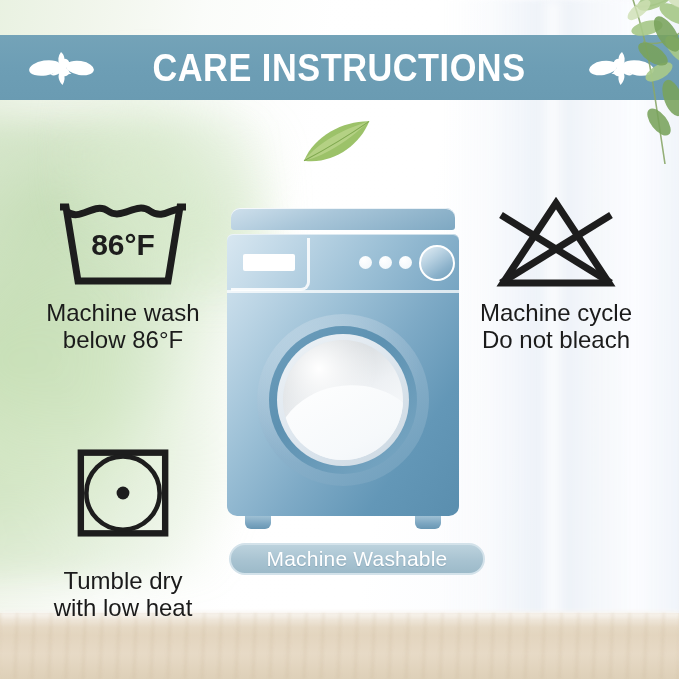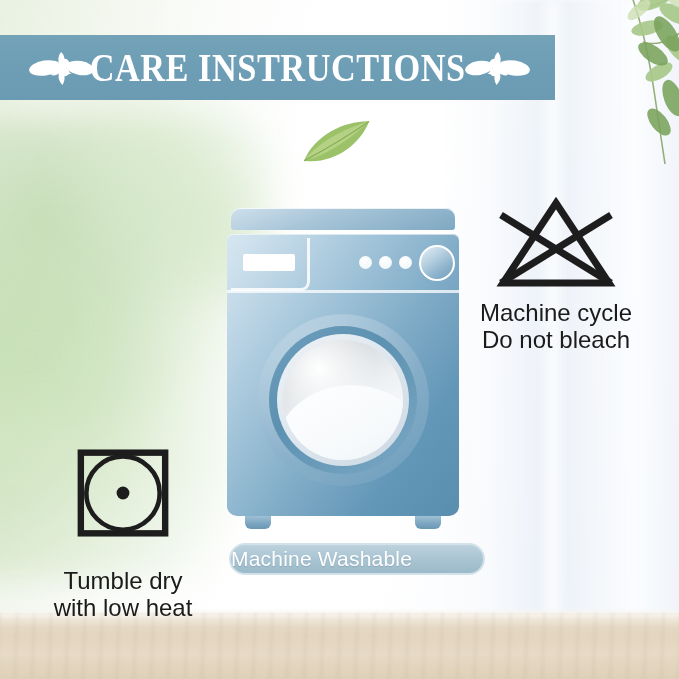--- a/index.html
+++ b/index.html
@@ -104,26 +104,25 @@
     left: 0; bottom: 60px;
     width: 679px; height: 8px;
     background: linear-gradient(180deg, rgba(255,255,255,0.85), rgba(226,214,194,0.9));
     filter: blur(2px);
   }
 
   
   .banner {
     position: absolute;
     left: 0; top: 35px;
-    width: 555px; height: 65px;
+    width: 679px; height: 65px;
     background: linear-gradient(180deg, #74a3b8 0%, #6d9eb5 50%, #6a9bb2 100%);
     display: flex;
     align-items: center;
     justify-content: center;
-    font-family: Liberation Serif, serif;
   }
   .banner-title {
     color: #ffffff;
     font-size: 39px;
     font-weight: bold;
     letter-spacing: 0.6px;
     transform: scaleX(0.88);
     white-space: nowrap;
     line-height: 1;
   }
@@ -298,21 +297,21 @@
   .badge {
     position: absolute;
     left: 229px; top: 543px;
     width: 256px; height: 32px;
     border-radius: 16px;
     background: linear-gradient(180deg, #bcd2dd 0%, #a8c3d1 55%, #9cbac9 100%);
     border: 2px solid #d3e2ea;
     box-sizing: border-box;
     display: flex;
     align-items: center;
-    justify-content: flex-start;
+    justify-content: center;
   }
   .badge-text {
     color: #ffffff;
     font-size: 21px;
     letter-spacing: 0.2px;
     text-shadow: 0 1px 1px rgba(110,140,160,0.45);
   }
 </style>
 </head>
 <body>
@@ -399,20 +398,31 @@
       </div>
     </div>
     <div class="foot f-left"></div>
     <div class="foot f-right"></div>
   </div>
 
   <div class="badge">
     <span class="badge-text">Machine Washable</span>
   </div>
 
+  <div class="cell cell-tl">
+    <div class="symbol">
+      <svg viewBox="0 0 150 100" width="150" height="100">
+        <path d="M12 14 L18 14 L30 88 L120 88 L132 14 L138 14" fill="none" stroke="#1d1d1d" stroke-width="7" stroke-linejoin="miter"></path>
+        <path d="M18 18 C32 30, 46 8, 60 18 C74 28, 88 8, 102 18 C116 28, 126 12, 132 18" fill="none" stroke="#1d1d1d" stroke-width="7" stroke-linecap="butt"></path>
+        <text x="75" y="62" text-anchor="middle" font-family="Liberation Sans, sans-serif" font-size="30" font-weight="bold" fill="#1d1d1d">86°F</text>
+      </svg>
+    </div>
+    <div class="cell-label">Machine wash
+below 86°F</div>
+  </div>
 
   <div class="cell cell-tr">
     <div class="symbol">
       <svg viewBox="0 0 150 100" width="150" height="100">
         <path d="M75 10 L128 90 L22 90 Z" fill="none" stroke="#1d1d1d" stroke-width="7" stroke-linejoin="miter"></path>
         <line x1="20" y1="22" x2="130" y2="90" stroke="#1d1d1d" stroke-width="7" stroke-linecap="butt"></line>
         <line x1="130" y1="22" x2="20" y2="90" stroke="#1d1d1d" stroke-width="7" stroke-linecap="butt"></line>
       </svg>
     </div>
     <div class="cell-label">Machine cycle

